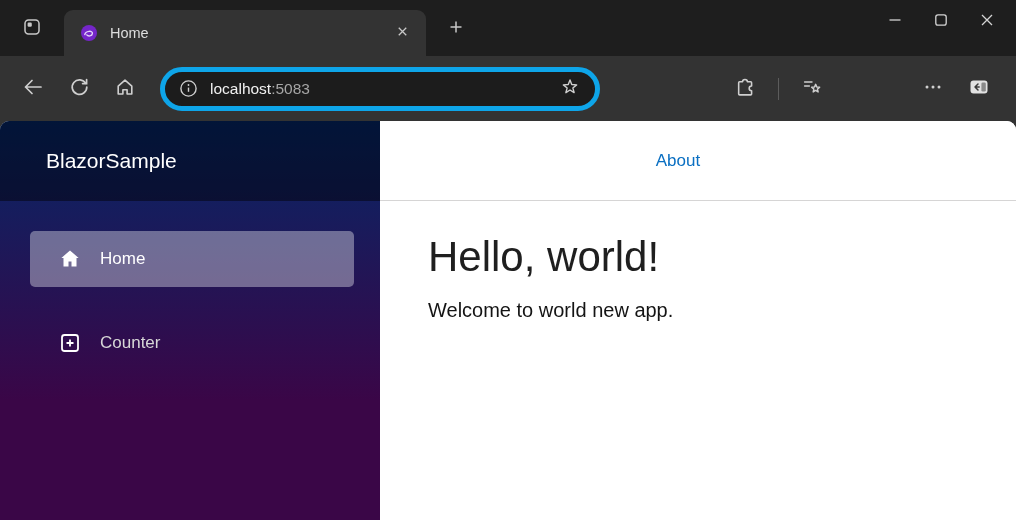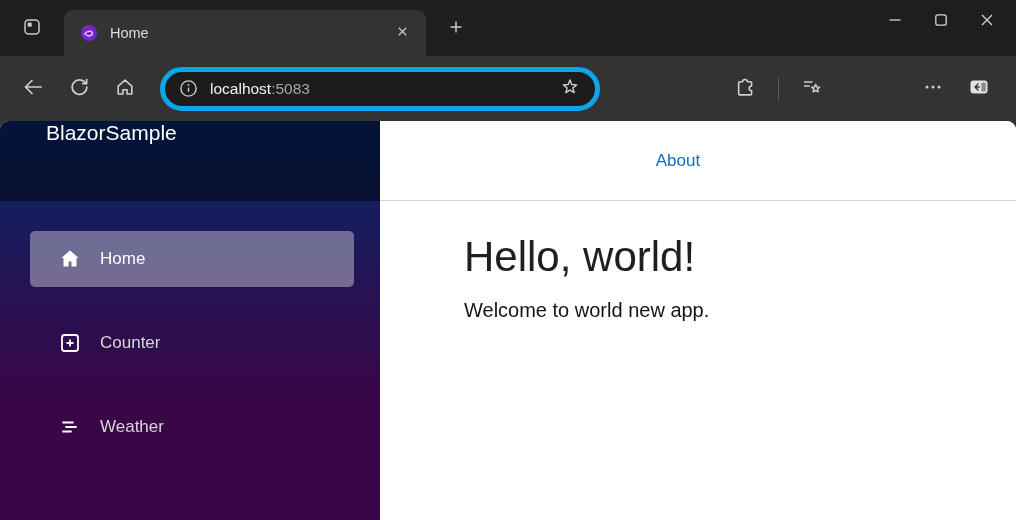--- a/index.html
+++ b/index.html
@@ -53,40 +53,40 @@
 
   
   .page-wrap { flex: 1; background: var(--chrome-surface, #333333); min-height: 0; }
   .page { height: 100%; display: flex; border-radius: 9px 9px 0 0; overflow: hidden; background: #fff; }
 
   .sidebar {
     width: 380px; flex: none; display: flex; flex-direction: column;
     background-image: linear-gradient(180deg, var(--sidebar-top, #052767) 0%, var(--sidebar-bottom, #3a0647) 70%);
   }
   .brand-row {
-    height: 80px; flex: none; display: flex; 
+    height: 80px; flex: none; display: flex; align-items: center;
     padding-left: 46px; background: rgba(0,0,0,0.45);
     color: #fff; font-size: 21px;
   }
   .nav { padding: 30px 26px 0 30px; display: flex; flex-direction: column; }
   .nav-item {
     height: 56px; border-radius: 5px; margin-bottom: 28px;
     display: flex; align-items: center; padding-left: 28px; gap: 18px;
     color: #d7d7d7; font-size: 17px; cursor: pointer;
   }
   .nav-item.active { background: var(--nav-active-bg, rgba(255,255,255,0.37)); color: #fff; }
   .nav-item .nav-icon { display: flex; width: 24px; justify-content: center; flex: none; }
 
   .main { flex: 1; background: #fff; display: flex; flex-direction: column; min-width: 0; }
   .main-top-row {
     height: 80px; flex: none; border-bottom: 1px solid #d6d5d5;
     display: flex; align-items: center; justify-content: center; padding-right: 40px;
   }
   .about-link { color: var(--about-link, #0a6fc2); font-size: 17px; text-decoration: none; cursor: pointer; }
-  .content { padding: 32px 24px 0 48px; margin-left: 36px; }
+  .content { padding: 32px 24px 0 48px; }
   .content h1 { font-size: 42px; font-weight: 400; color: #1f1f1f; line-height: 1.15; margin-bottom: 18px; }
   .content p { font-size: 20px; color: #141414; }
 </style>
 </head>
 <body>
 
 <div class="browser">
 
   <div class="tabstrip">
     <button class="chrome-btn">
@@ -255,28 +255,20 @@
           <div class="nav-item">
             <span class="nav-icon">
               <svg width="24" height="24" viewBox="0 0 24 24" fill="none" stroke="#ffffff" stroke-width="1.8">
                   <rect x="4" y="4" width="16" height="16" rx="2.5"></rect>
                   <path d="M12 8.5v7M8.5 12h7"></path>
                 </svg>
             </span>
             <span>Counter</span>
           </div>
 
-          <div class="nav-item">
-            <span class="nav-icon">
-              <svg width="24" height="24" viewBox="0 0 24 24" fill="none" stroke="#ffffff" stroke-width="1.8" stroke-linecap="round">
-                  <path d="M5 7.5h10M8 12h10M5 16.5h8"></path>
-                </svg>
-            </span>
-            <span>Weather</span>
-          </div>
 
         </nav>
       </aside>
 
       <main class="main">
         <div class="main-top-row">
           <a class="about-link">About</a>
         </div>
         <article class="content">
           <h1>Hello, world!</h1>

